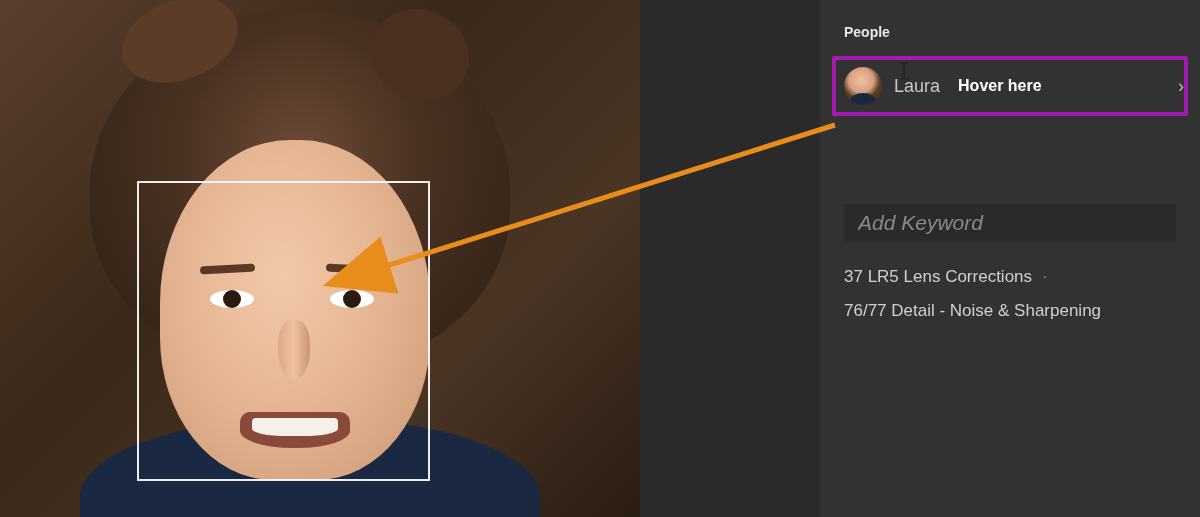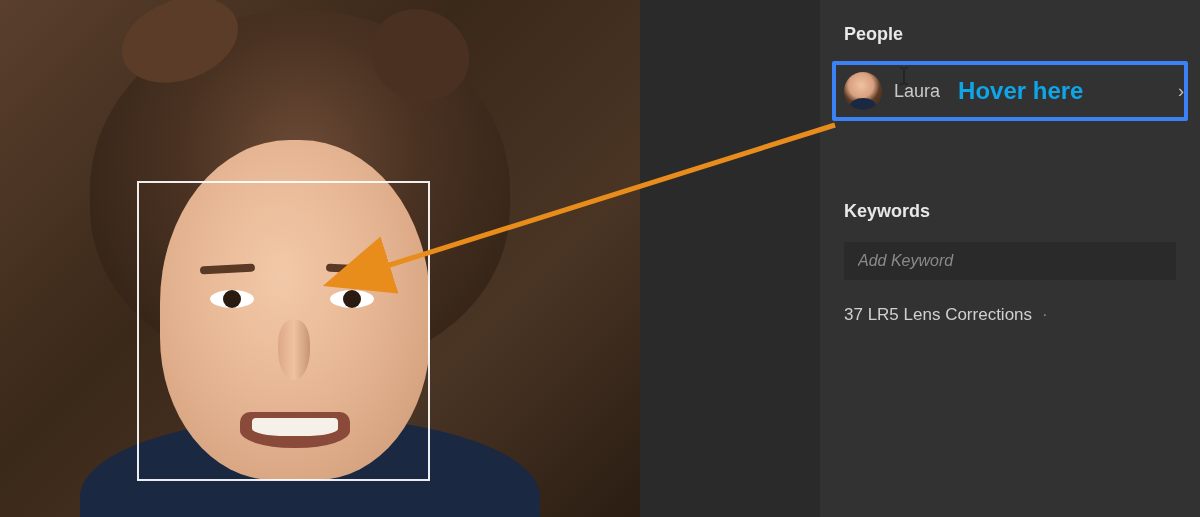--- a/index.html
+++ b/index.html
@@ -145,30 +145,30 @@
   .panel {
     width: 380px;
     height: 517px;
     background: #323232;
     color: #d8d8d8;
     padding: 24px 0 0 0;
     position: relative;
   }
 
   .section-title {
-    font-size: 18px;
+    font-size: 14px;
     font-weight: 600;
     color: #e8e8e8;
     padding: 0 24px 12px 24px;
   }
 
   .people-row {
     margin: 4px 12px 0 12px;
     height: 60px;
-    border: 4px solid #3b82f6;
+    border: 4px solid #a21caf;
     border-radius: 2px;
     display: flex;
     align-items: center;
     padding: 0 8px;
     cursor: pointer;
     position: relative;
   }
 
   .avatar {
     width: 38px; height: 38px;
@@ -197,43 +197,43 @@
     position: absolute;
     left: 28px;
     top: 2px;
     width: 12px;
     height: 18px;
     pointer-events: none;
   }
 
   .hover-label {
     margin-left: 18px;
-    font-size: 24px;
+    font-size: 16px;
     font-weight: 700;
-    color: #0ea5e9;
+    color: #ffffff;
   }
   .people-chevron {
     position: absolute;
     right: 0px;
     top: 50%;
     transform: translateY(-50%);
     color: #c0c0c0;
     font-size: 18px;
   }
 
   .keywords-section { margin-top: 80px; }
 
   .kw-input {
     margin: 8px 24px 18px 24px;
     height: 38px;
     background: #2a2a2a;
     border: none;
     outline: none;
     color: #d8d8d8;
-    font-size: 16px;
+    font-size: 21px;
     font-style: italic;
     padding: 0 14px;
     width: calc(100% - 48px);
   }
   .kw-input::placeholder { color: #8a8a8a; font-style: italic; }
 
   .kw-list {
     padding: 0 24px;
   }
   .kw-item {
@@ -283,25 +283,27 @@
     <div class="avatar"></div>
     <div class="person-name">Laura</div>
     <svg class="cursor-caret" viewBox="0 0 12 18" style="left:62px;">
       <path d="M2 1 H5 M7 1 H10 M6 1 V17 M2 17 H5 M7 17 H10" stroke="#222" stroke-width="1.6" fill="none"></path>
     </svg>
     <div class="hover-label">Hover here</div>
     <span class="people-chevron">›</span>
   </div>
 
   <div class="keywords-section">
-    <div class="section-title">Keywords</div>
     <input class="kw-input" type="text" placeholder="Add Keyword" style="">
     <div class="kw-list">
       <div class="kw-item">
         <span>37 LR5 Lens Corrections</span><span class="kw-dot">·</span>
+      </div>
+      <div class="kw-item">
+        <span>76/77 Detail - Noise &amp; Sharpening</span>
       </div>
     </div>
   </div>
 </div>
 
 <svg class="annotation-arrow" viewBox="0 0 1200 517">
   <defs>
     <marker id="arrowhead" markerWidth="14" markerHeight="12" refX="2" refY="6" orient="auto">
       <polygon points="0 0, 14 6, 0 12" fill="#e88c1c"></polygon>
     </marker>

